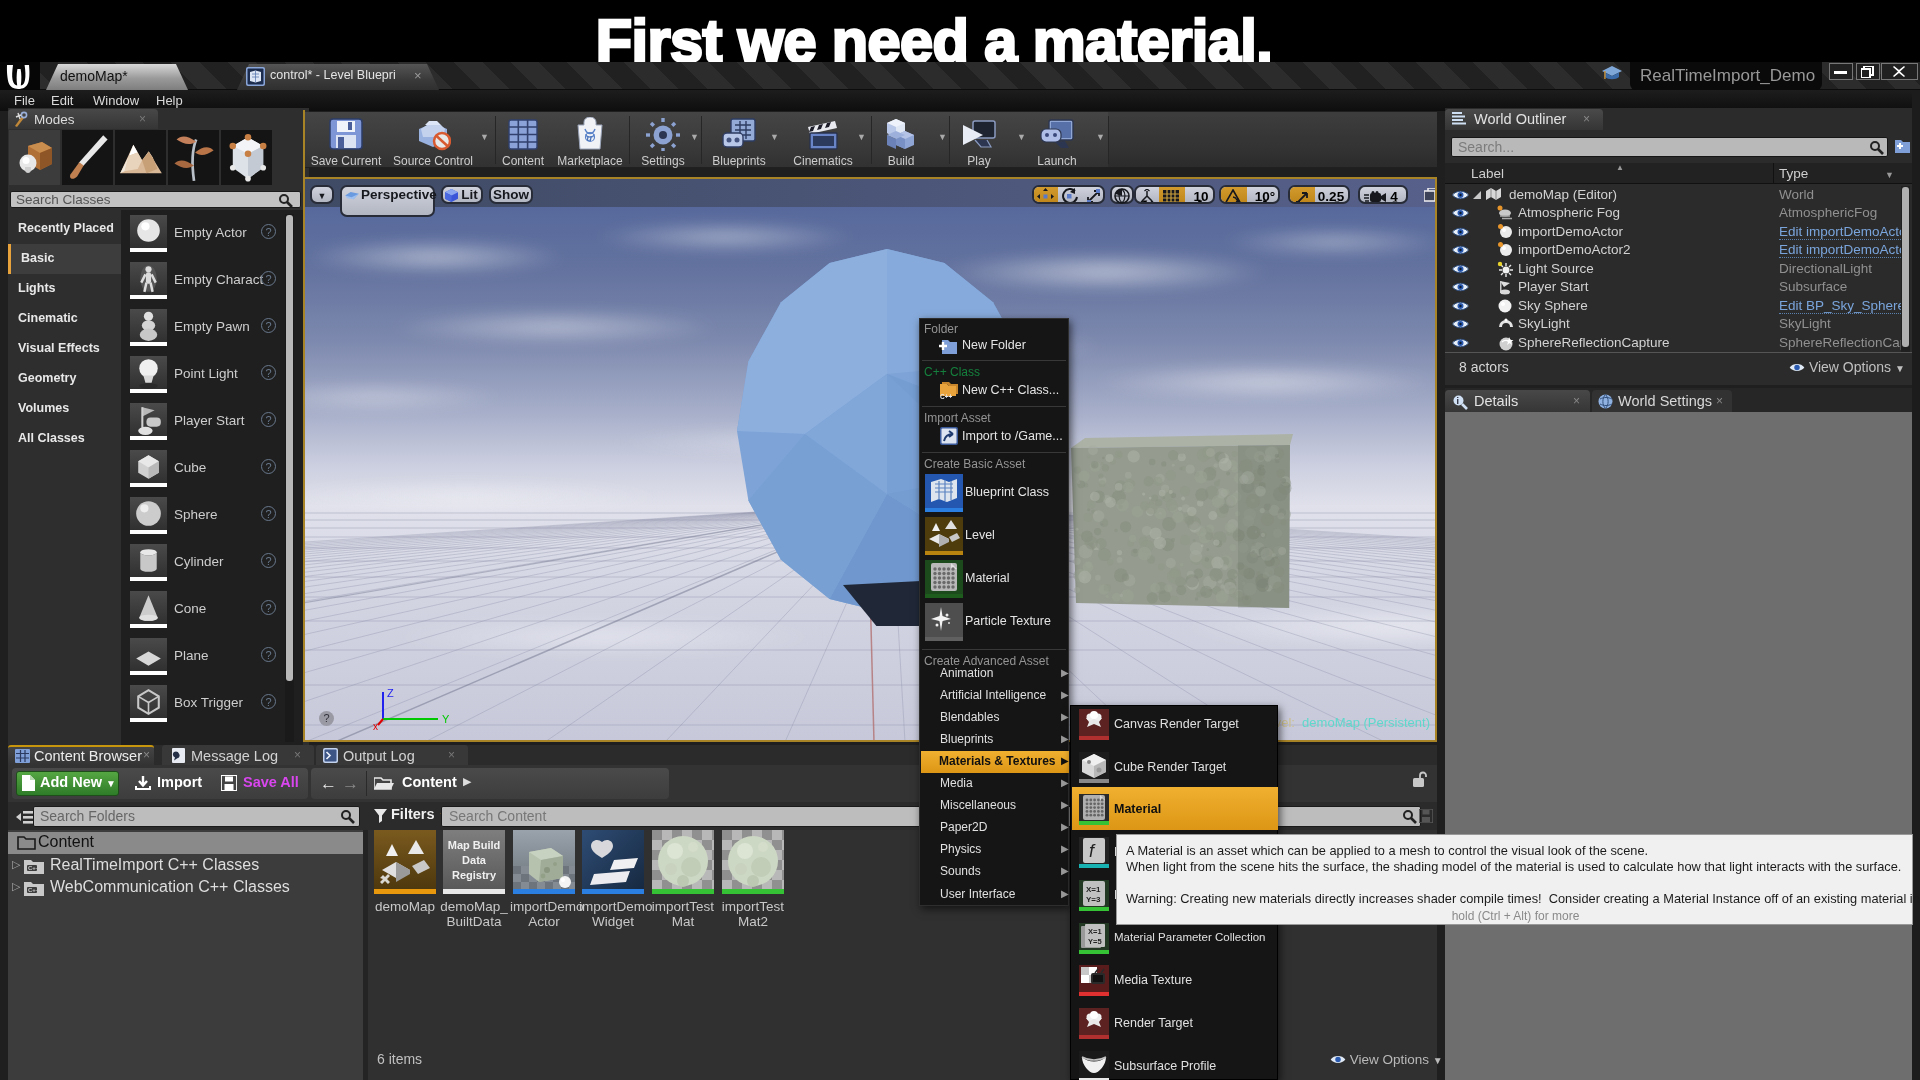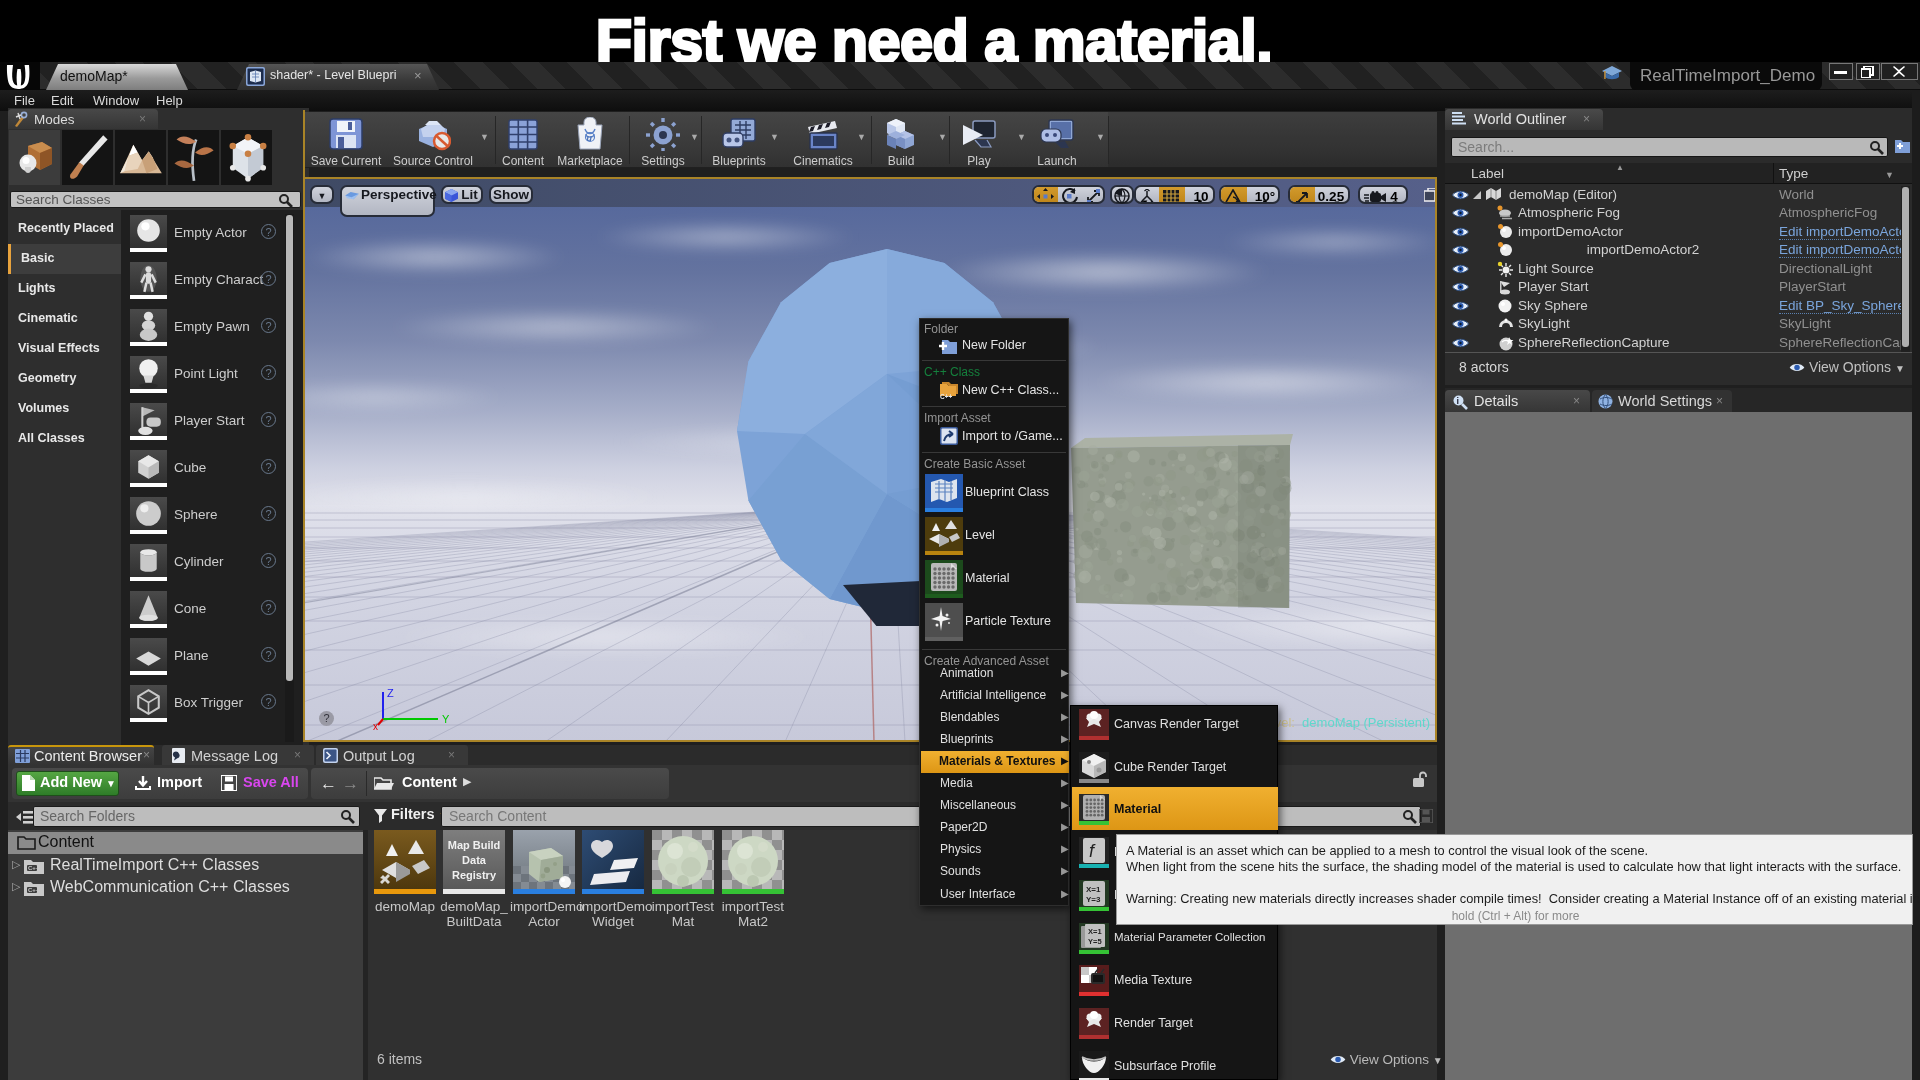--- a/index.html
+++ b/index.html
@@ -23,21 +23,21 @@
 <div class="abs" style="left:46px;top:64px;width:142px;height:26px;background:linear-gradient(#d8d8d8,#9a9a9a 55%,#7e7e7e);clip-path:polygon(12px 0,130px 0,142px 100%,0 100%);border-radius:6px 6px 0 0;"></div>
 <div class="abs" style="left:60px;top:68px;width:120px;color:#111;font-size:14px;">demoMap*</div>
 
 <div class="abs" style="left:237px;top:64px;width:202px;height:26px;background:linear-gradient(#555,#3a3a3a 60%,#2f2f2f);clip-path:polygon(12px 0,190px 0,202px 100%,0 100%);"></div>
 <svg class="abs" style="left:246px;top:67px" width="19" height="19" viewBox="0 0 19 19">
       <rect x="0" y="0" width="19" height="19" rx="2" fill="#8aa6d8"></rect>
       <rect x="1.5" y="1.5" width="16" height="16" rx="1" fill="#1c2c4c"></rect>
       <path d="M4 5 L9.5 3.5 L15 5 L15 14 L9.5 15.5 L4 14 Z" fill="#dce6f4"></path>
       <path d="M9.5 3.5 V15.5 M6 7 H13 M6 10 H13" stroke="#5a7ab0" stroke-width="0.8"></path>
     </svg>
-<div class="abs ell" style="left:270px;top:68px;width:146px;color:#e4e4e4;font-size:12.5px;">shader* - Level Bluepri</div>
+<div class="abs ell" style="left:270px;top:68px;width:146px;color:#e4e4e4;font-size:12.5px;">control* - Level Bluepri</div>
 <div class="abs" style="left:414px;top:68px;color:#9a9a9a;font-size:13px;">×</div>
 
 <div class="abs" style="left:1630px;top:62px;width:192px;height:28px;background:#0a0a0a;border-radius:0 0 6px 6px;"></div>
 <svg class="abs" style="left:1602px;top:66px" width="20" height="16" viewBox="0 0 20 16">
       <path d="M10 0 L20 5 L10 10 L0 5 Z" fill="#7fa8d8"></path>
       <path d="M3 6.5 L10 10 L17 6.5 L17 11 C14 14 6 14 3 11 Z" fill="#3a6aa8"></path>
       <rect x="2.2" y="5" width="1.4" height="8" fill="#c89038"></rect>
     </svg>
 <div class="abs" style="left:1640px;top:66px;width:170px;color:#989898;font-size:17px;">RealTimeImport_Demo</div>
 
@@ -1152,21 +1152,21 @@
         <svg class="abs" style="left:7px;top:136.35px" width="17" height="12" viewBox="0 0 17 12">
           <path d="M0.5 6 C4 1 13 1 16.5 6 C13 11 4 11 0.5 6 Z" fill="#e8f0fa" stroke="#2a4a7a" stroke-width="1"></path>
           <circle cx="8.5" cy="6" r="3" fill="#2a5ab0"></circle>
           <circle cx="8.5" cy="6" r="1.2" fill="#0a1a30"></circle>
         </svg>
         <svg class="abs" style="left:52px;top:134.35px" width="17" height="16" viewBox="0 0 17 16">
           <circle cx="9" cy="8" r="6" fill="#ececec"></circle>
           <circle cx="7" cy="6" r="2" fill="#fff"></circle>
           <circle cx="3.5" cy="2.5" r="2.5" fill="#e8962c"></circle>
         </svg>
-        <div class="abs ell" style="left:73px;top:134.35px;width:250px;color:#d2d2d2;font-size:13.5px;text-align:center;">importDemoActor2</div>
+        <div class="abs ell" style="left:73px;top:134.35px;width:250px;color:#d2d2d2;font-size:13.5px;">importDemoActor2</div>
         <div class="abs ell" style="left:334px;top:134.35px;width:122px;color:#7aa5dc;font-size:13.5px;border-bottom:1px dotted #5a80b0;">Edit importDemoActo</div>
         <svg class="abs" style="left:7px;top:154.8px" width="17" height="12" viewBox="0 0 17 12">
           <path d="M0.5 6 C4 1 13 1 16.5 6 C13 11 4 11 0.5 6 Z" fill="#e8f0fa" stroke="#2a4a7a" stroke-width="1"></path>
           <circle cx="8.5" cy="6" r="3" fill="#2a5ab0"></circle>
           <circle cx="8.5" cy="6" r="1.2" fill="#0a1a30"></circle>
         </svg>
         <svg class="abs" style="left:52px;top:152.8px" width="17" height="16" viewBox="0 0 17 16">
           <circle cx="9" cy="9" r="3.5" fill="#f0f0f0"></circle>
           <path d="M9 2 V5 M9 13 V16 M2 9 H5 M13 9 H16 M4 4 L6 6 M12 12 L14 14 M14 4 L12 6 M6 12 L4 14" stroke="#e8e8e8" stroke-width="1.4"></path>
           <circle cx="3" cy="3" r="2.2" fill="#e8d22c"></circle>
@@ -1177,21 +1177,21 @@
           <path d="M0.5 6 C4 1 13 1 16.5 6 C13 11 4 11 0.5 6 Z" fill="#e8f0fa" stroke="#2a4a7a" stroke-width="1"></path>
           <circle cx="8.5" cy="6" r="3" fill="#2a5ab0"></circle>
           <circle cx="8.5" cy="6" r="1.2" fill="#0a1a30"></circle>
         </svg>
         <svg class="abs" style="left:52px;top:171.25px" width="17" height="16" viewBox="0 0 17 16">
           <path d="M3 2 L13 4 L7 8 Z" fill="#e0e0e0"></path>
           <rect x="3" y="2" width="1.5" height="12" fill="#ccc"></rect>
           <ellipse cx="8" cy="13" rx="5" ry="2.5" fill="#d8d8d8"></ellipse>
         </svg>
         <div class="abs ell" style="left:73px;top:171.25px;width:250px;color:#d2d2d2;font-size:13.5px;">Player Start</div>
-        <div class="abs ell" style="left:334px;top:171.25px;width:122px;color:#909090;font-size:13.5px;">PlayerStart</div>
+        <div class="abs ell" style="left:334px;top:171.25px;width:122px;color:#909090;font-size:13.5px;">Subsurface</div>
         <svg class="abs" style="left:7px;top:191.7px" width="17" height="12" viewBox="0 0 17 12">
           <path d="M0.5 6 C4 1 13 1 16.5 6 C13 11 4 11 0.5 6 Z" fill="#e8f0fa" stroke="#2a4a7a" stroke-width="1"></path>
           <circle cx="8.5" cy="6" r="3" fill="#2a5ab0"></circle>
           <circle cx="8.5" cy="6" r="1.2" fill="#0a1a30"></circle>
         </svg>
         <svg class="abs" style="left:52px;top:189.7px" width="17" height="16" viewBox="0 0 17 16">
           <circle cx="8" cy="8" r="6.5" fill="#f2f2f2"></circle>
           <circle cx="6" cy="6" r="2" fill="#fff"></circle>
         </svg>
         <div class="abs ell" style="left:73px;top:189.7px;width:250px;color:#d2d2d2;font-size:13.5px;">Sky Sphere</div>

